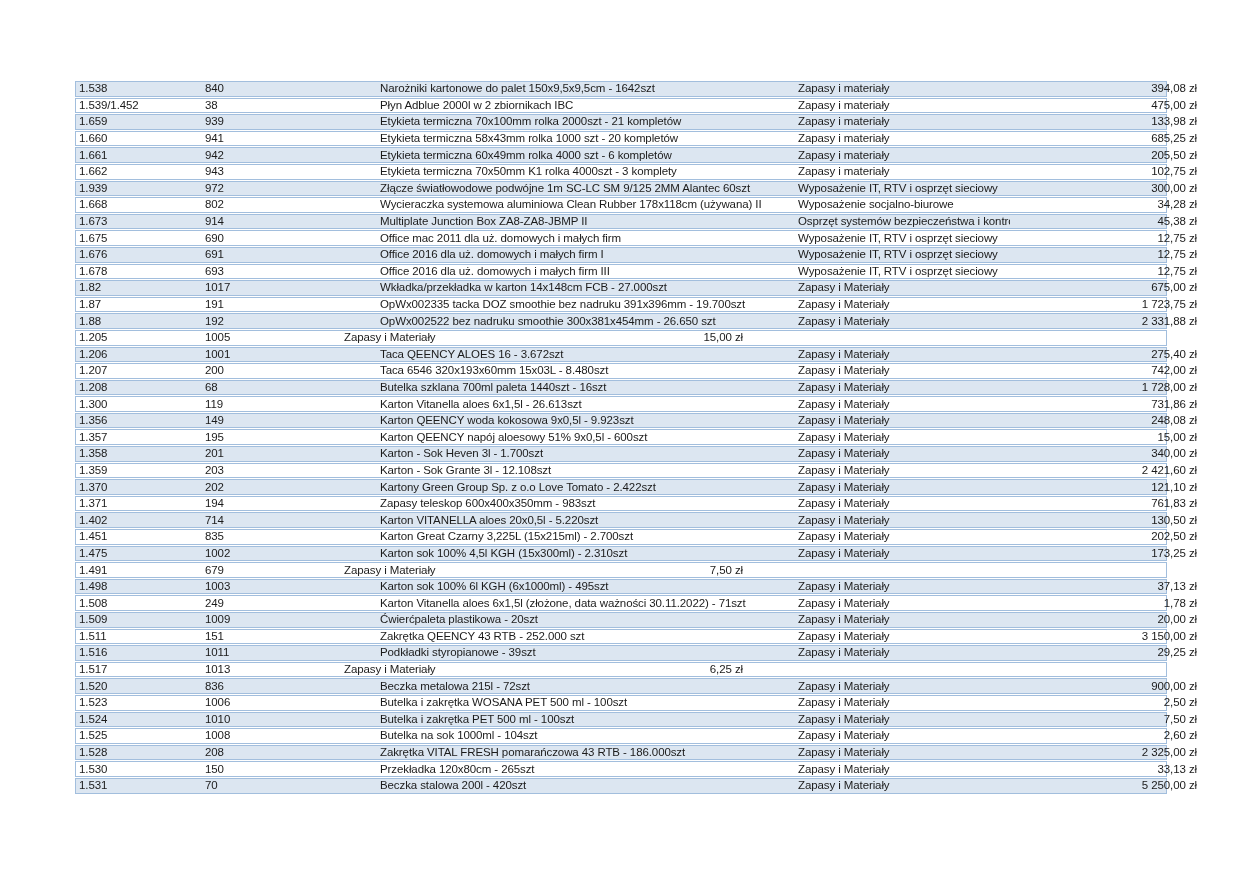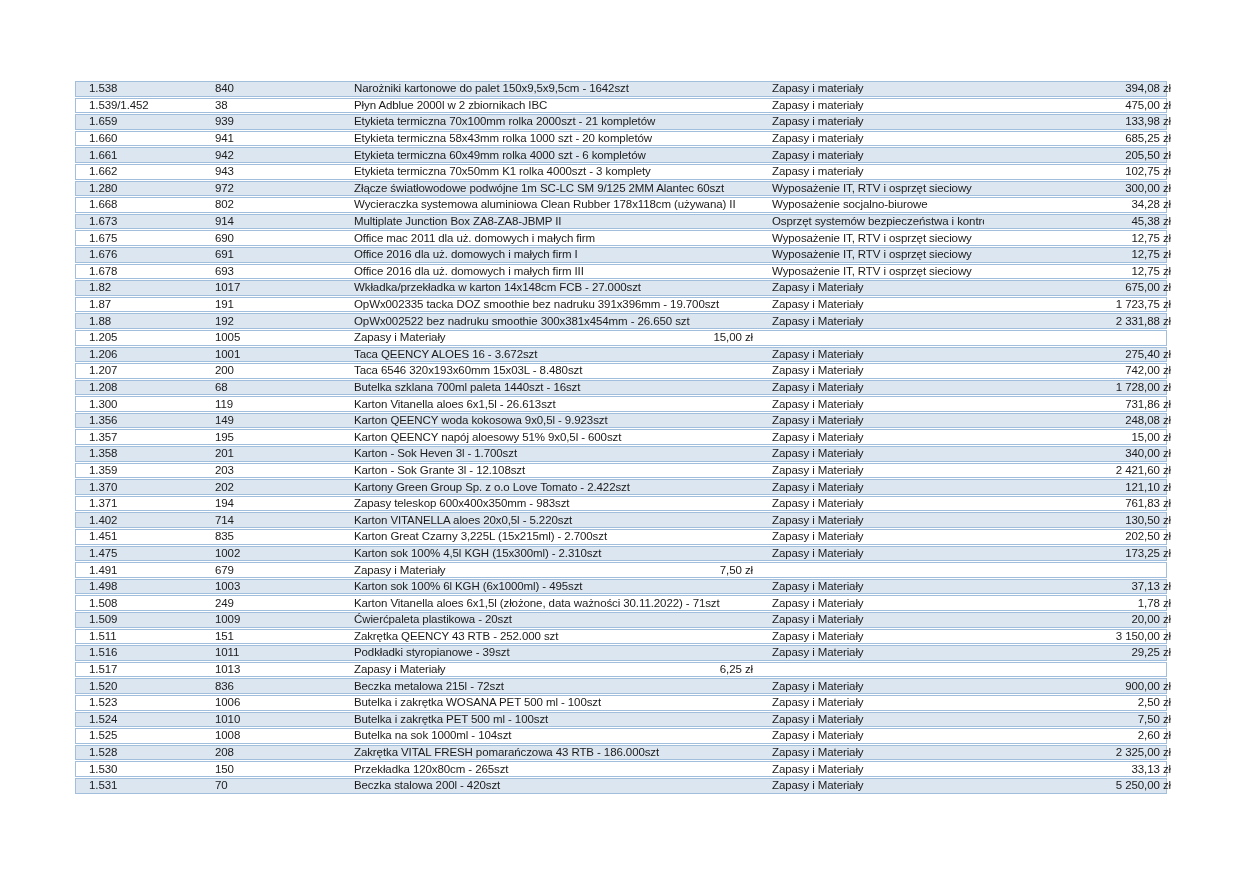--- a/index.html
+++ b/index.html
@@ -34,23 +34,23 @@
   .row.even { background: var(--row-alt-fill); }
   .cell {
     white-space: nowrap;
     overflow: hidden;
     flex: none;
     font-size: 11.5px;
     line-height: 13px;
     color: var(--text);
     letter-spacing: -0.1px;
   }
-  .c-id   { width: 126px; padding-left: 13px; }
+  .c-id   { width: 126px; padding-left: 3px; }
   .c-num  { width: 139px; }
-  .c-desc { width: 418px; }
+  .c-desc { width: 418px; margin-left: 36px; }
   .c-cat  { width: 212px; }
   .c-val  { width: 187px; text-align: right; }
 </style>
 </head>
 <body style="background: rgb(255, 255, 255);">
 
 <div class="tbl" id="inventory-table">
     <div class="row odd">
     <div class="cell c-id">1.538</div>
     <div class="cell c-num">840</div>
@@ -87,21 +87,21 @@
     <div class="cell c-val">205,50 zł</div>
   </div>
     <div class="row even">
     <div class="cell c-id">1.662</div>
     <div class="cell c-num">943</div>
     <div class="cell c-desc">Etykieta termiczna 70x50mm K1 rolka 4000szt - 3 komplety</div>
     <div class="cell c-cat">Zapasy i materiały</div>
     <div class="cell c-val">102,75 zł</div>
   </div>
     <div class="row odd">
-    <div class="cell c-id">1.280</div>
+    <div class="cell c-id">1.939</div>
     <div class="cell c-num">972</div>
     <div class="cell c-desc">Złącze światłowodowe podwójne 1m SC-LC SM 9/125 2MM Alantec 60szt</div>
     <div class="cell c-cat">Wyposażenie IT, RTV i osprzęt sieciowy</div>
     <div class="cell c-val">300,00 zł</div>
   </div>
     <div class="row even">
     <div class="cell c-id">1.668</div>
     <div class="cell c-num">802</div>
     <div class="cell c-desc">Wycieraczka systemowa aluminiowa Clean Rubber 178x118cm (używana) II</div>
     <div class="cell c-cat">Wyposażenie socjalno-biurowe</div>

